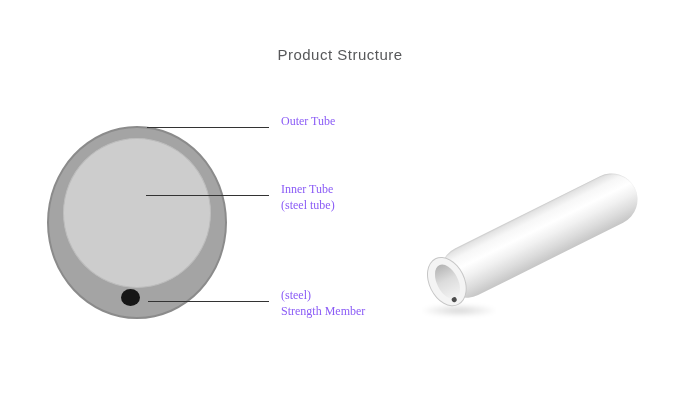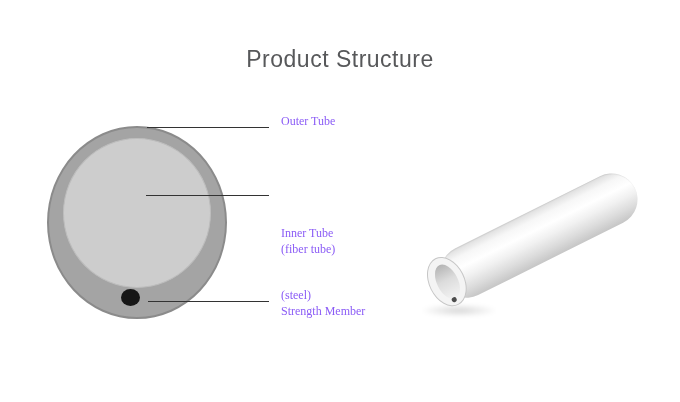--- a/index.html
+++ b/index.html
@@ -17,21 +17,21 @@
   }
 
   
   .title {
     position: absolute;
     top: 46px;
     left: 0;
     width: 680px;
     margin: 0;
     text-align: center;
-    font-size: 23px;
+    font-size: 15px;
     font-weight: 400;
     color: #57585a;
     letter-spacing: 0.5px;
   }
 
   
   .cross-section {
     position: absolute;
     left: 47px;
     top: 126px;
@@ -75,21 +75,21 @@
   
   .label {
     position: absolute;
     left: 281px;
     font-size: 12px;
     line-height: 16px;
     color: #8b5cf6;
     font-family: Liberation Serif, serif;
   }
   .label-1 { top: 113px; }
-  .label-2 { top: 181px; margin-top: 44px; }
+  .label-2 { top: 181px; }
   .label-3 { top: 287px; }
 
   
   .tube3d {
     position: absolute;
     left: 428px;
     top: 252px;
     width: 228px;
     height: 52px;
     transform: rotate(-26.5deg);
@@ -152,21 +152,21 @@
   <div class="leader leader-1"></div>
   <div class="leader leader-2"></div>
   <div class="leader leader-3"></div>
 
   <div class="label label-1">
     <div>Outer Tube</div>
   </div>
 
   <div class="label label-2">
     <div>Inner Tube</div>
-    <div>(fiber tube)</div>
+    <div>(steel tube)</div>
   </div>
 
   <div class="label label-3">
     <div>(steel)</div>
     <div>Strength Member</div>
   </div>
 
   <div class="tube-shadow"></div>
 
   <div class="tube3d">

